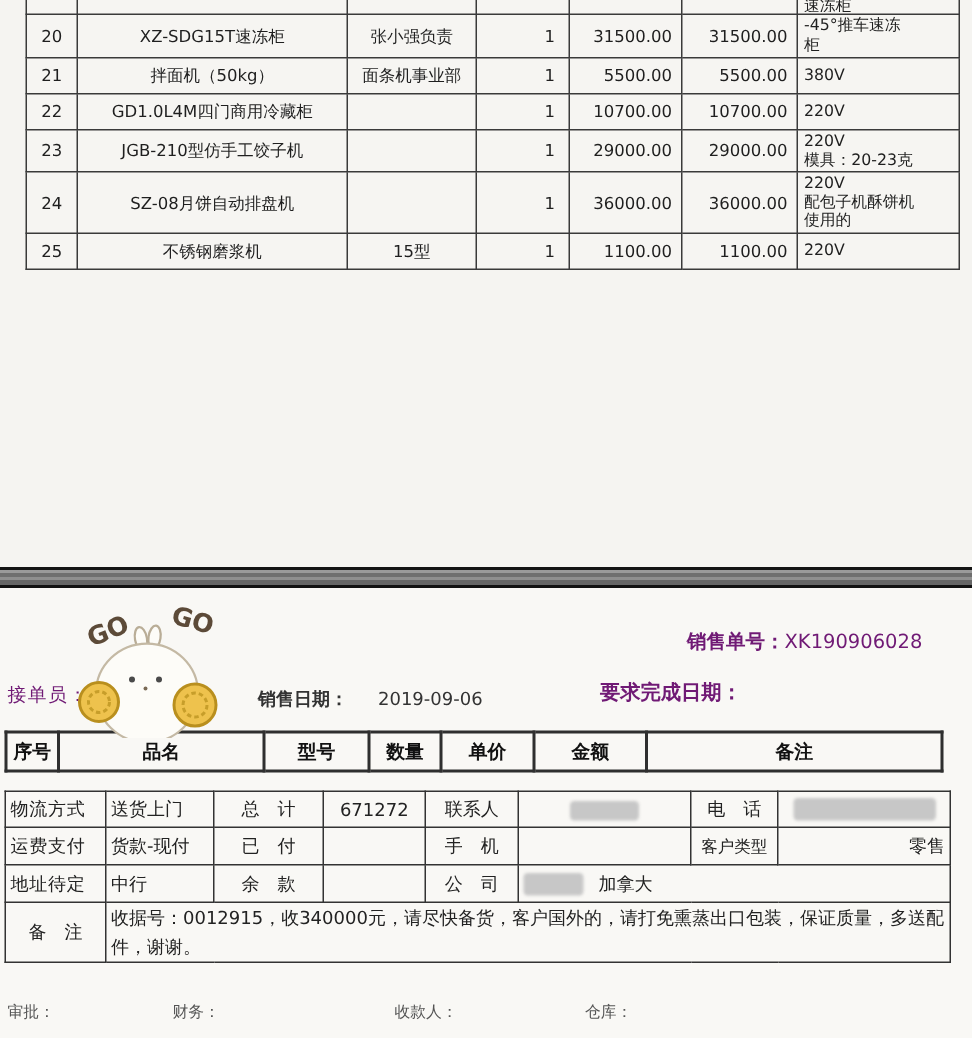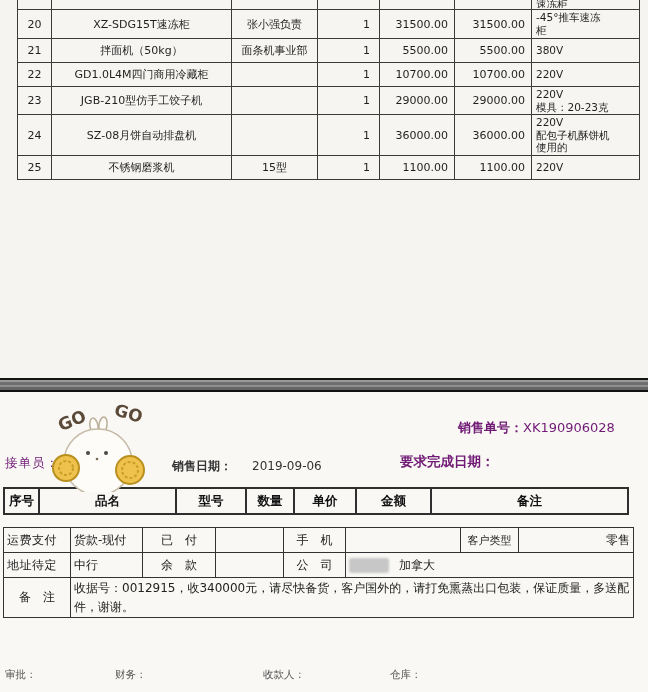--- a/index.html
+++ b/index.html
@@ -204,20 +204,30 @@
           <col style="width:67px">
           <col style="width:72px">
           <col style="width:73px">
           <col style="width:68px">
           <col style="width:62px">
           <col style="width:115px">
           <col style="width:58px">
           <col style="width:115px">
         </colgroup>
       <tbody>
+          <tr style="height:24px">
+        <td class="flab">物流方式</td>
+        <td class="fval">送货上门</td>
+        <td class="fmid">总　计</td>
+        <td class="ftot">671272</td>
+        <td class="fmid">联系人</td>
+        <td style="text-align:center"><span class="redact small"></span></td>
+        <td class="fmid">电　话</td>
+        <td style="text-align:center"><span class="redact wide"></span></td>
+      </tr>
       <tr style="height:25px">
         <td class="flab">运费支付</td>
         <td class="fval">货款-现付</td>
         <td class="fmid">已　付</td>
         <td class="fval"></td>
         <td class="fmid">手　机</td>
         <td class="fval"></td>
         <td class="fmid" style="font-size:11px">客户类型</td>
         <td class="cust-type">零售</td>
       </tr>

